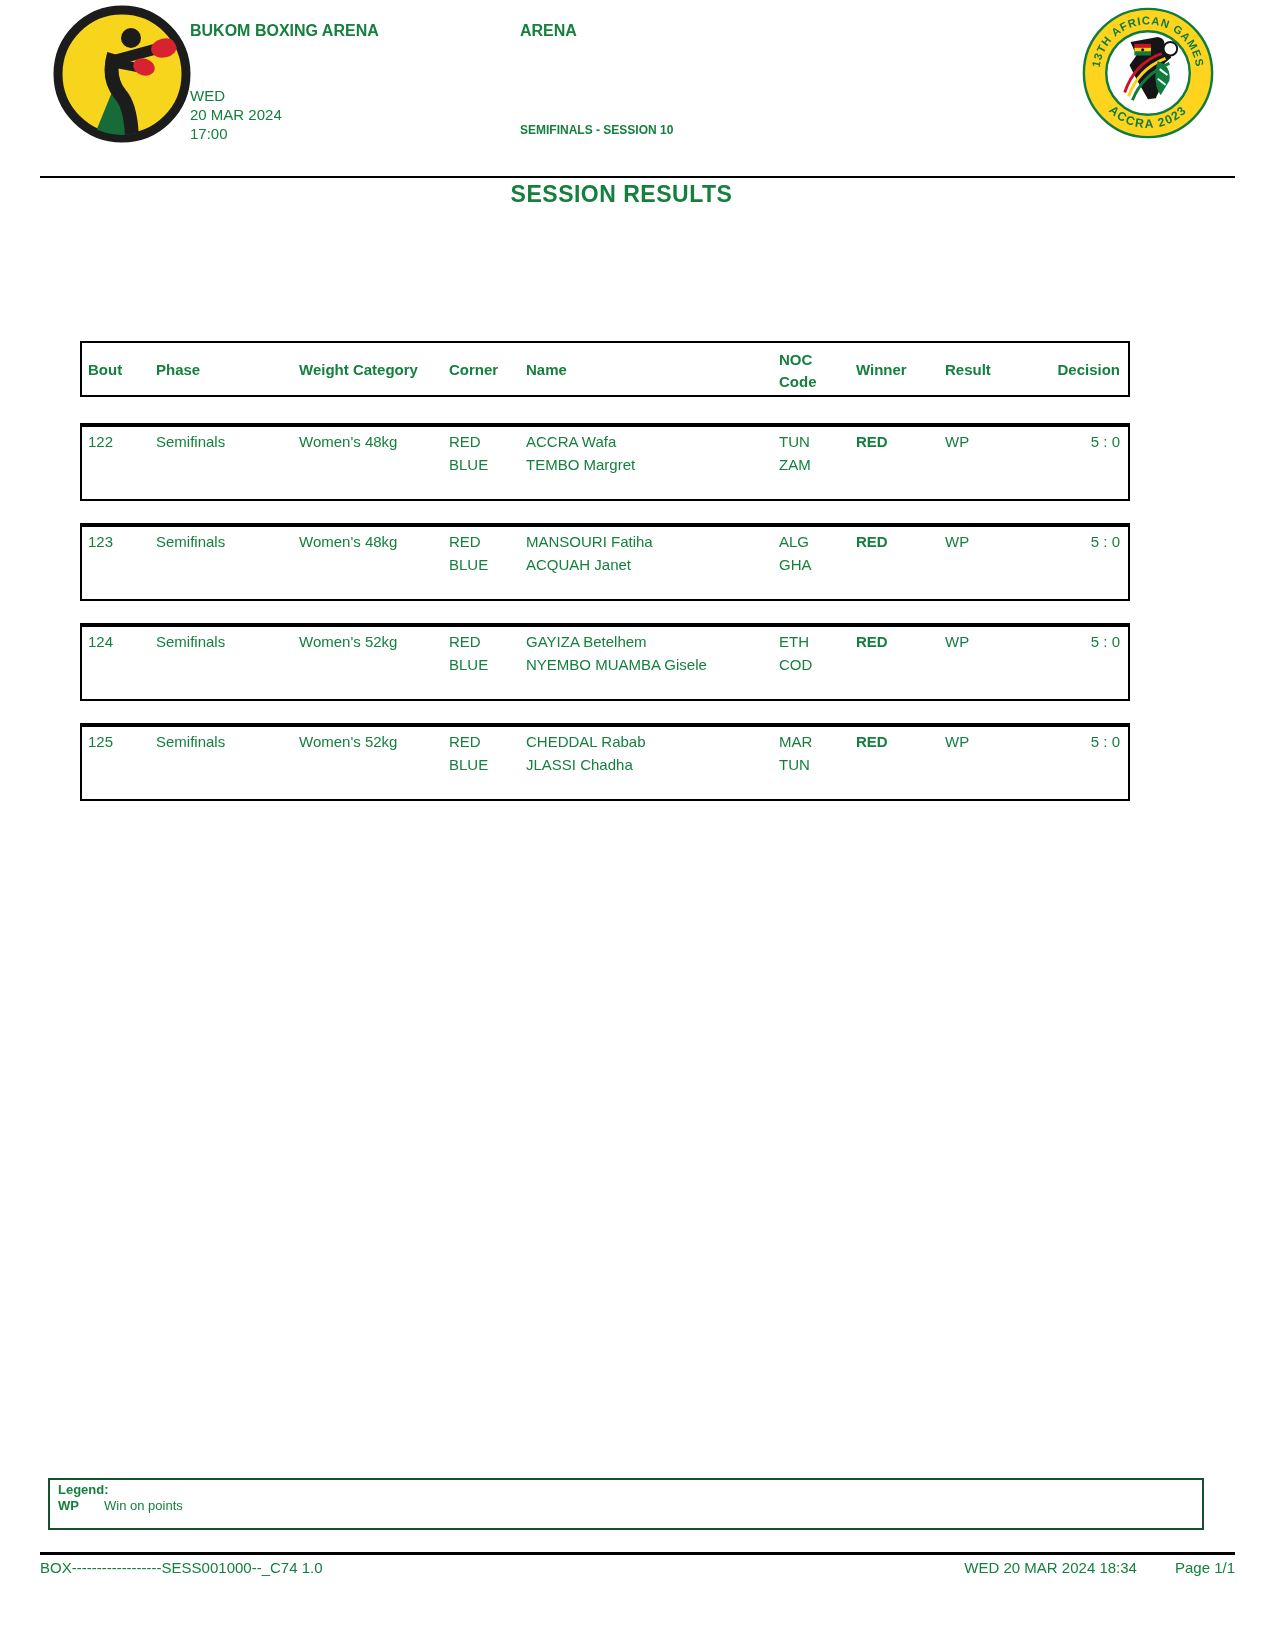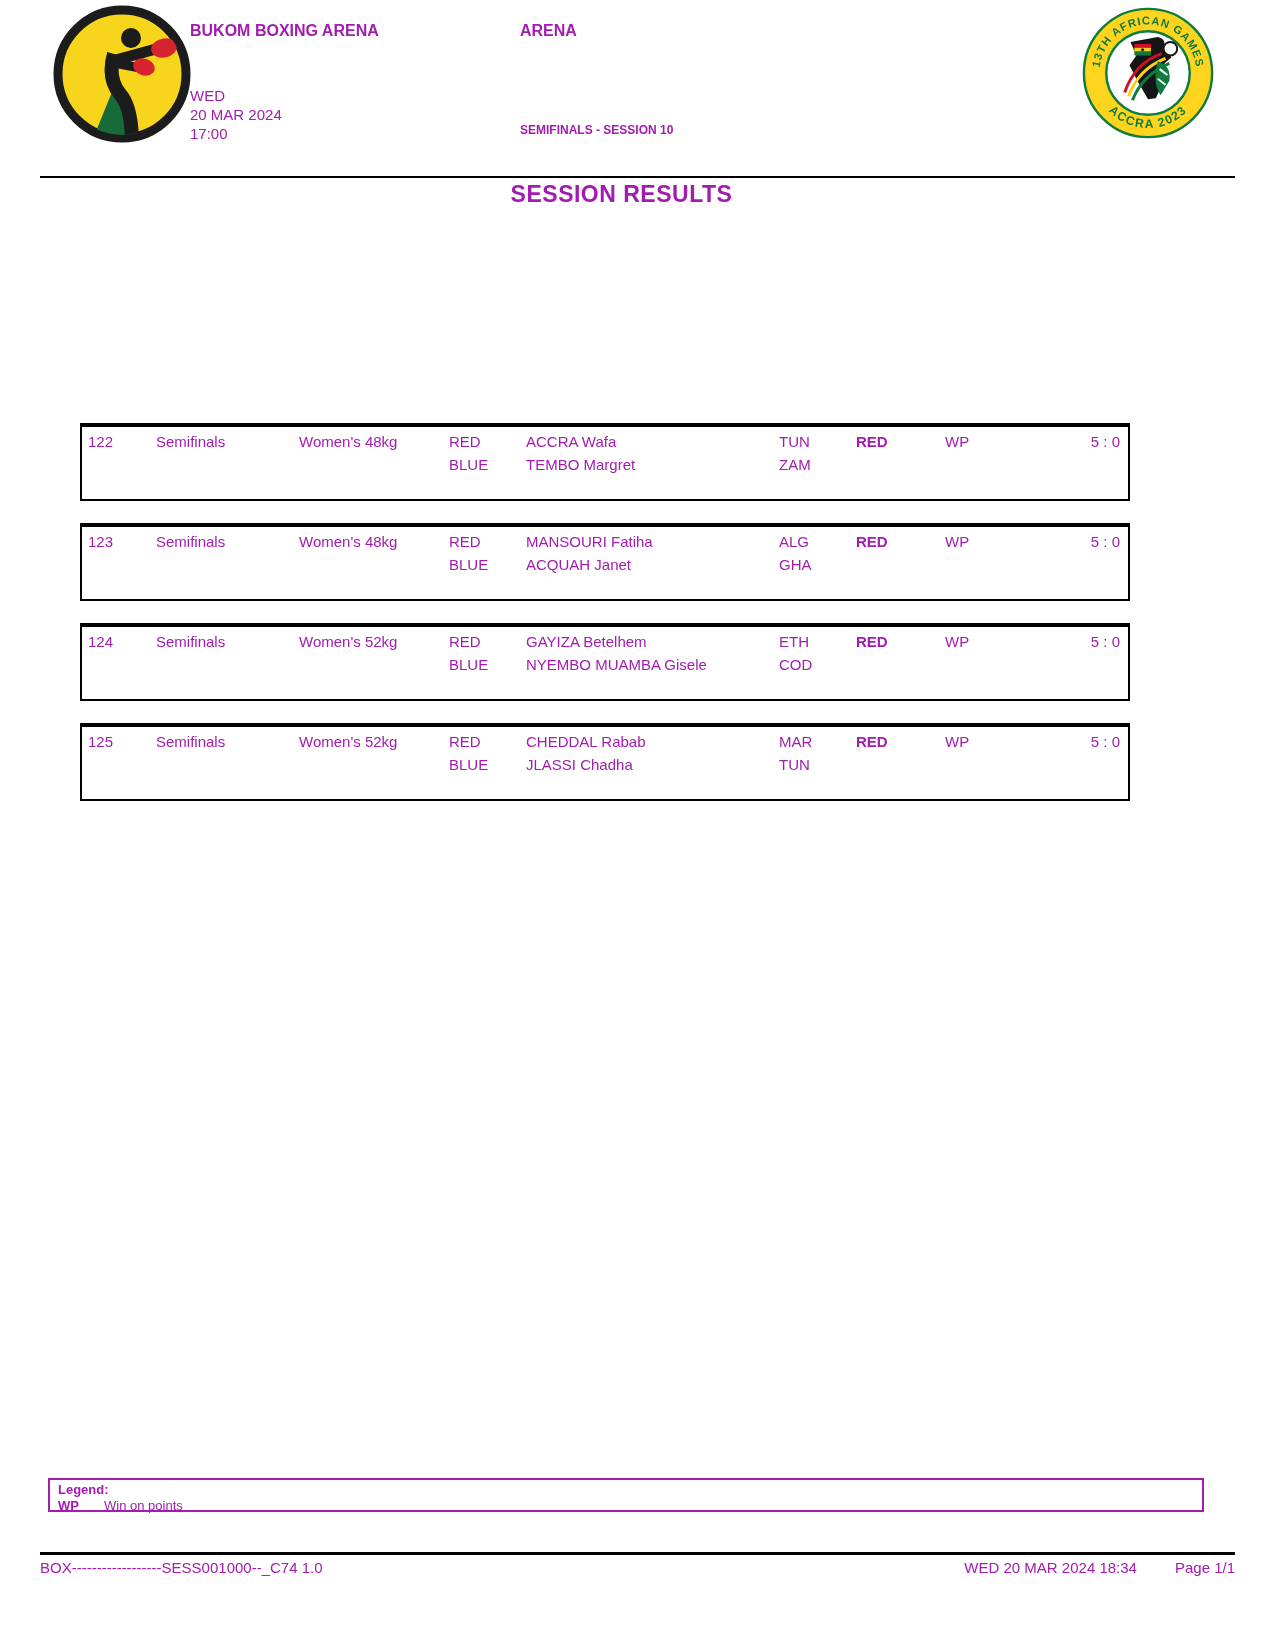--- a/index.html
+++ b/index.html
@@ -1,18 +1,18 @@
 <!DOCTYPE html>
 <html><head>
 <meta charset="utf-8">
 <style>
   html,body { margin:0; padding:0; background:#fff; }
   .page {
     position:relative; width:1275px; height:1650px; background:#ffffff;
-    font-family:"Liberation Sans","DejaVu Sans",sans-serif; color:#a21caf;
+    font-family:"Liberation Sans","DejaVu Sans",sans-serif; color:#15803d;
     overflow:hidden;
   }
   .bold { font-weight:bold; }
 
   
   .logo-left  { position:absolute; left:52px;  top:4px;  width:140px; height:140px; }
   .logo-right { position:absolute; left:1080px; top:5px; width:136px; height:136px; }
   .venue      { position:absolute; left:190px; top:22px;  font-size:16px; font-weight:bold; }
   .dateblock  { position:absolute; left:190px; top:86px;  font-size:15px; line-height:19px; }
   .discipline { position:absolute; left:520px; top:22px;  font-size:16px; font-weight:bold; }
@@ -44,22 +44,22 @@
   .c-name     { left:444px; }
   .c-noc      { left:697px; }
   .c-winner   { left:774px; }
   .c-result   { left:863px; }
   .c-decision { right:8px; text-align:right; }
 
   .noc-head { line-height:22px; top:6px; }
 
   
   .legend {
-    position:absolute; left:48px; top:1478px; width:1156px; height:34px;
-    border:2px solid #a21caf; box-sizing:border-box; padding:2px 8px; font-size:13px; line-height:16px;
+    position:absolute; left:48px; top:1478px; width:1156px; height:52px;
+    border:2px solid #14532d; box-sizing:border-box; padding:2px 8px; font-size:13px; line-height:16px;
   }
   .legend .code { display:inline-block; width:46px; font-weight:bold; }
 
   
   .rule-bottom { position:absolute; left:40px; top:1552px; width:1195px; height:3px; background:#000; }
   .footer {
     position:absolute; left:40px; top:1559px; width:1195px;
     display:flex; justify-content:space-between; font-size:15px;
   }
   .footer-right { display:flex; gap:38px; }
@@ -122,20 +122,34 @@
       <path d="M54 98 Q64 72 92 60" stroke="#0F7B3D" stroke-width="3" fill="none"></path>
       <circle cx="93" cy="45" r="7" fill="#fff" stroke="#151515" stroke-width="2"></circle>
       <path d="M80 58 Q94 62 92 78 L83 93 Q74 80 80 58" fill="#0F7B3D"></path>
       <path d="M82 66 L90 72 M80 76 L88 82" stroke="#fff" stroke-width="2" fill="none"></path>
     </g>
   </svg>
 
   <div class="rule-top"></div>
   <div class="doc-title">SESSION RESULTS</div>
 
+  <div class="thead">
+    <span class="cell vmid c-bout">Bout</span>
+    <span class="cell vmid c-phase">Phase</span>
+    <span class="cell vmid c-weight">Weight Category</span>
+    <span class="cell vmid c-corner">Corner</span>
+    <span class="cell vmid c-name">Name</span>
+    <span class="cell noc-head c-noc">
+      <span style="display:block">NOC</span>
+      <span style="display:block">Code</span>
+    </span>
+    <span class="cell vmid c-winner">Winner</span>
+    <span class="cell vmid c-result">Result</span>
+    <span class="cell vmid c-decision">Decision</span>
+  </div>
 
   <div class="bout-box" style="top:423px">
     <span class="cell l1 c-bout">122</span>
     <span class="cell l1 c-phase">Semifinals</span>
     <span class="cell l1 c-weight">Women's 48kg</span>
     <span class="cell l1 c-corner">RED</span>
     <span class="cell l2 c-corner">BLUE</span>
     <span class="cell l1 c-name">ACCRA Wafa</span>
     <span class="cell l2 c-name">TEMBO Margret</span>
     <span class="cell l1 c-noc">TUN</span>

